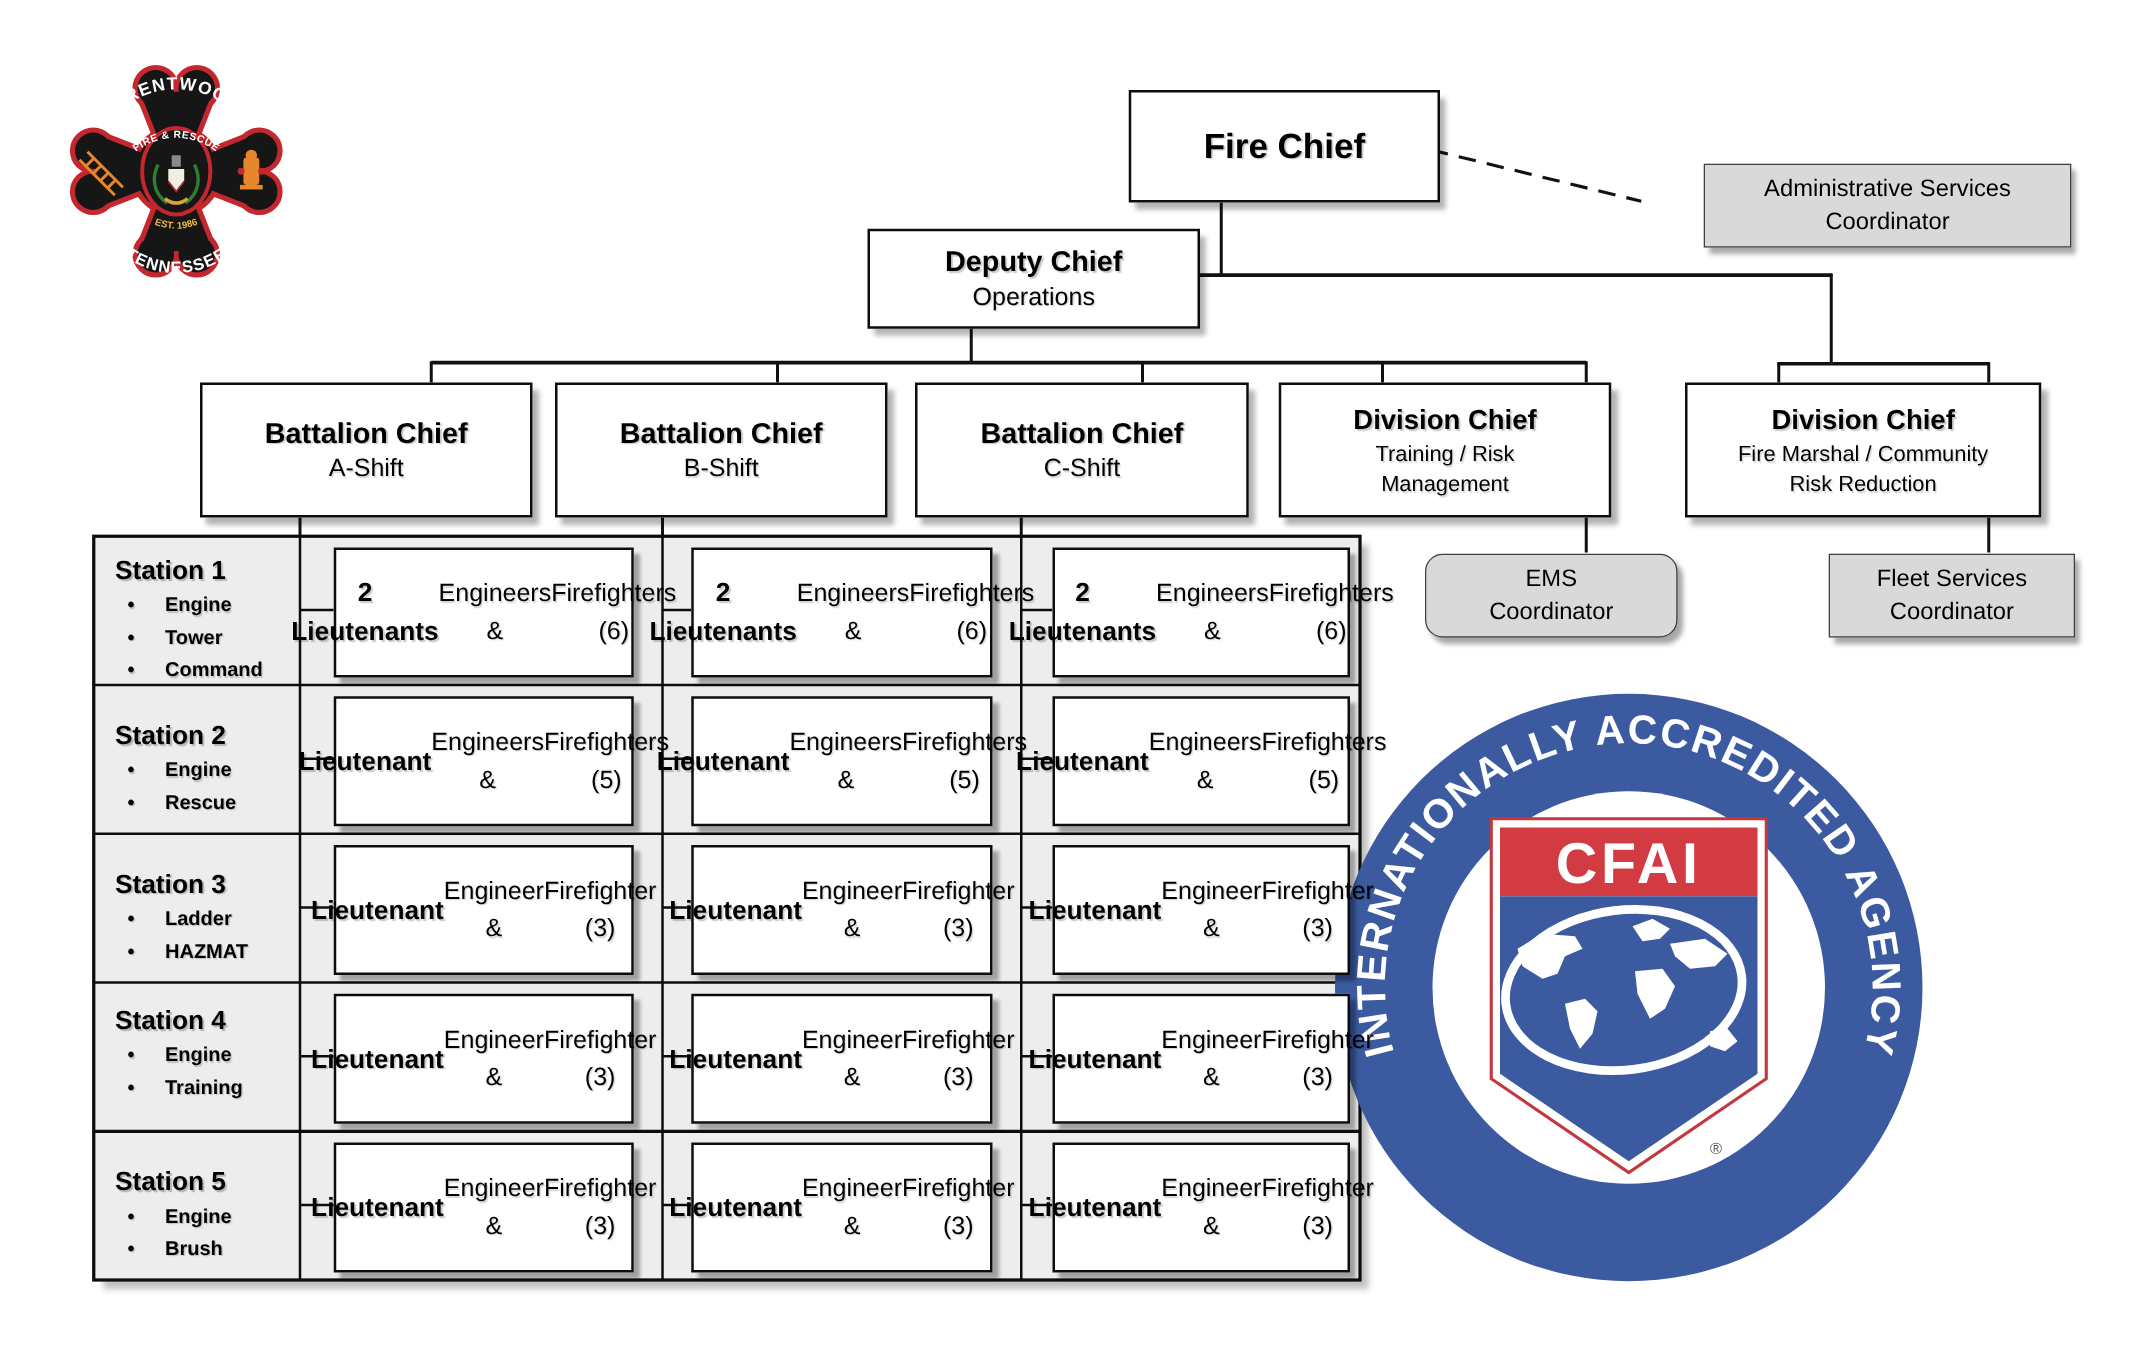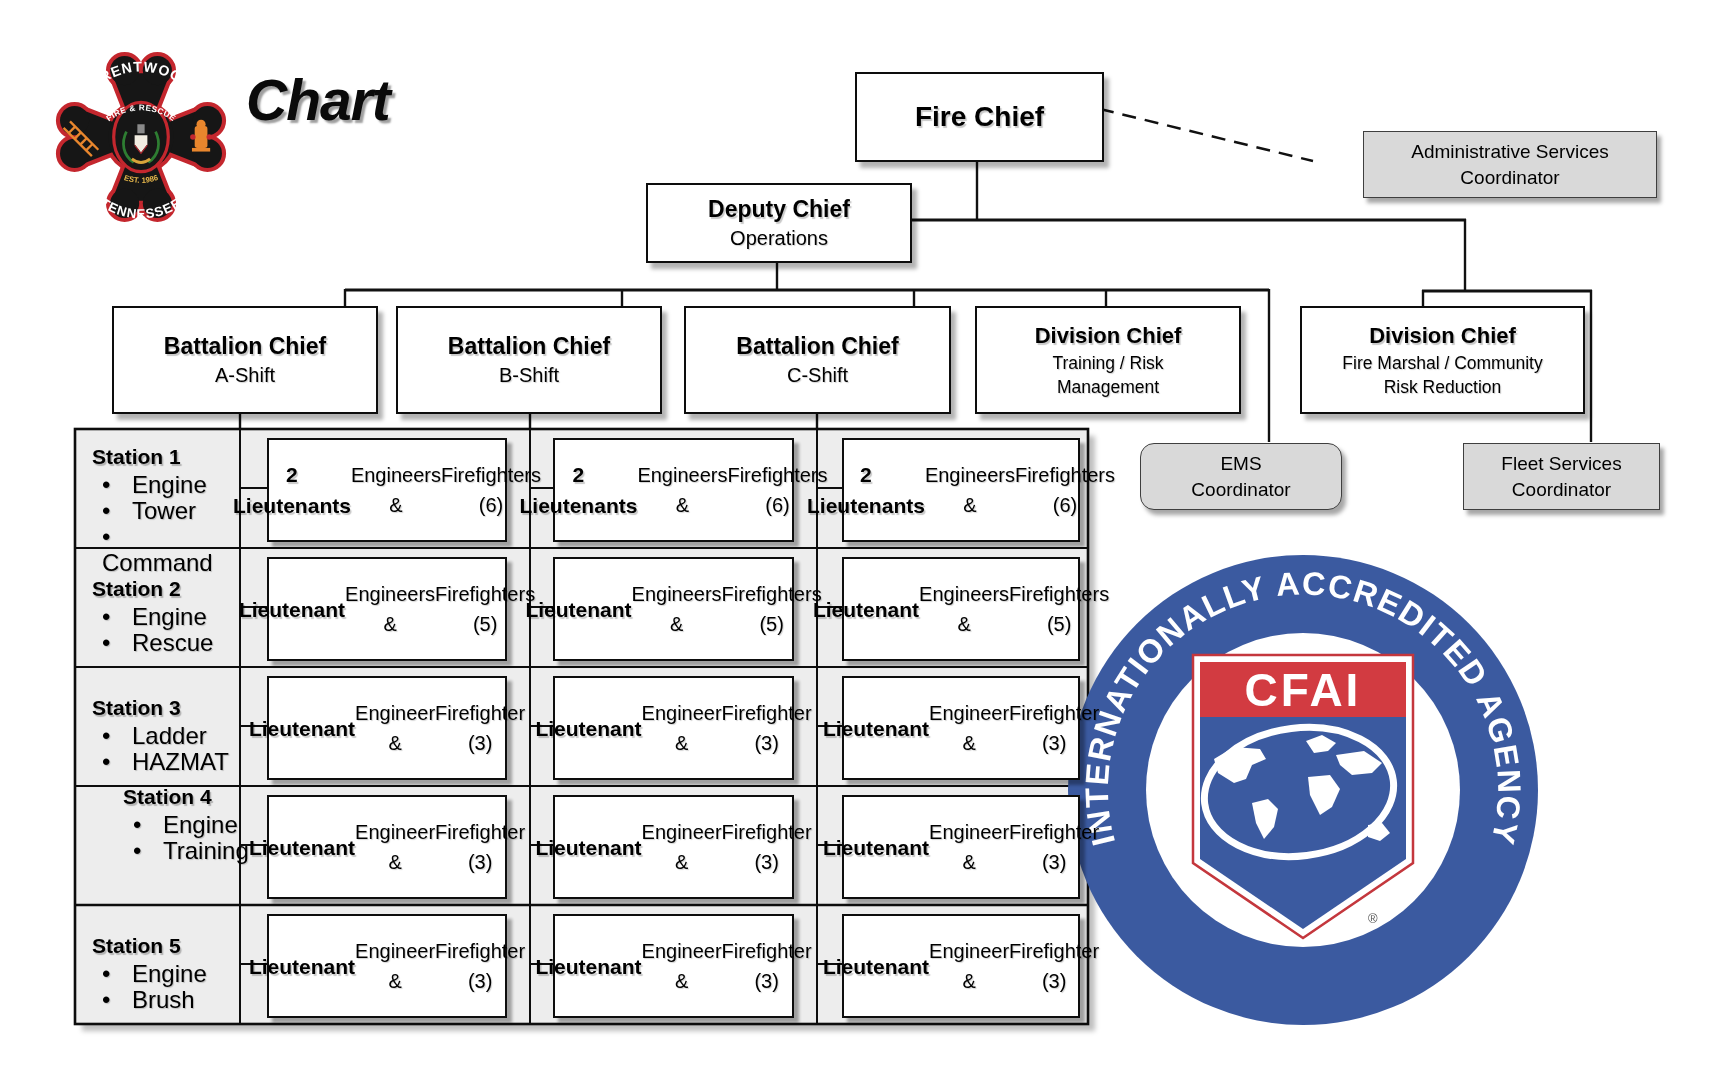--- a/index.html
+++ b/index.html
@@ -6,35 +6,35 @@
   body{width:1716px;height:1076px;position:relative;overflow:hidden;
        font-family:"Liberation Sans",sans-serif;color:#000;}
   .abs{position:absolute;}
   
   .main-title{left:246px;top:62px;font-size:57px;line-height:76px;font-weight:800;
     font-style:italic;letter-spacing:-1px;color:#0a0a0a;
     text-shadow:3px 3px 2px rgba(0,0,0,0.38);}
   
   .obox{background:#fff;border:2.2px solid #0d0d0d;box-shadow:5px 6px 4px rgba(0,0,0,0.30);
     display:flex;flex-direction:column;align-items:center;justify-content:center;
-    text-align:center;z-index:3;}
+    text-align:center;z-index:3;margin-left:48px;}
   .obox .t1{font-weight:bold;font-size:23px;line-height:30px;text-shadow:1.5px 1.5px 1px rgba(0,0,0,0.22);}
   .obox .t2{font-size:20px;line-height:28px;text-shadow:1px 1px 1px rgba(0,0,0,0.18);}
   .obox .t3{font-size:17.5px;line-height:24px;text-shadow:1px 1px 1px rgba(0,0,0,0.18);}
   .fire-chief{font-weight:bold;font-size:28px;}
   .graybox{background:#d9d9d9;border:1.6px solid #3f3f3f;box-shadow:4px 5px 4px rgba(0,0,0,0.35);
     display:flex;flex-direction:column;align-items:center;justify-content:center;
     text-align:center;font-size:19px;line-height:26px;z-index:3;}
   
   .gridbg{left:75px;top:429px;width:1013px;height:595px;background:#ededed;
     box-shadow:7px 7px 5px rgba(0,0,0,0.25);z-index:1;}
   .stlabel{width:150px;z-index:3;}
   .stlabel .sname{font-weight:bold;font-size:21px;line-height:27px;text-shadow:1.5px 1.5px 1px rgba(0,0,0,0.25);}
   .stlabel ul{margin:2px 0 0 0;padding:0 0 0 10px;list-style:none;}
-  .stlabel li{font-size:24px;line-height:26px;text-shadow:1px 1px 1px rgba(0,0,0,0.2);}
+  .stlabel li{font-size:16px;line-height:26px;text-shadow:1px 1px 1px rgba(0,0,0,0.2);font-weight:bold;}
   .stlabel li::before{content:"\2022";display:inline-block;width:30px;}
   .crew{background:#fff;border:2px solid #0d0d0d;box-shadow:5px 5px 3px rgba(0,0,0,0.33);
     display:flex;flex-direction:row;align-items:center;justify-content:center;
     text-align:center;z-index:3;}
   .crew .c1{font-weight:bold;font-size:21px;line-height:31px;text-shadow:1.5px 1.5px 1px rgba(0,0,0,0.22);}
   .crew .c2{font-size:20px;line-height:30px;text-shadow:1px 1px 1px rgba(0,0,0,0.18);}
   svg text{font-family:"Liberation Sans",sans-serif;}
   #connectors{left:0;top:0;z-index:2;}
   #badge{left:50px;top:46px;z-index:3;}
   #cfai{left:1056px;top:545px;z-index:2;}
@@ -164,21 +164,20 @@
   </text>
   <text font-size="8.5" font-weight="bold" fill="#e8b84b">
     <textPath href="#best" startOffset="50%" text-anchor="middle">EST. 1986</textPath>
   </text>
   <text font-size="14.5" font-weight="bold" fill="#ffffff" letter-spacing="1">
     <textPath href="#bbot" startOffset="50%" text-anchor="middle">TENNESSEE</textPath>
   </text>
 </svg>
 
 <div class="abs main-title">
-  <div>Chart</div>
 </div>
 
 <div class="abs obox" style="left:855px;top:72px;width:245px;height:86px;border-width:2.5px;">
   <div class="fire-chief t1" style="font-size:28px">Fire Chief</div>
 </div>
 
 <div class="abs graybox" style="left:1315px;top:131px;width:292px;height:65px;margin-left:48px;">
   <div>Administrative Services</div>
   <div>Coordinator</div>
 </div>
@@ -242,21 +241,21 @@
     <li>Rescue</li>
   </ul>
 </div>
 <div class="abs stlabel" style="left:92px;top:694px;">
   <div class="sname">Station 3</div>
   <ul>
     <li>Ladder</li>
     <li>HAZMAT</li>
   </ul>
 </div>
-<div class="abs stlabel" style="left:92px;top:783px;margin-left:31px;">
+<div class="abs stlabel" style="left:92px;top:803px;">
   <div class="sname">Station 4</div>
   <ul>
     <li>Engine</li>
     <li>Training</li>
   </ul>
 </div>
 <div class="abs stlabel" style="left:92px;top:932px;">
   <div class="sname">Station 5</div>
   <ul>
     <li>Engine</li>

